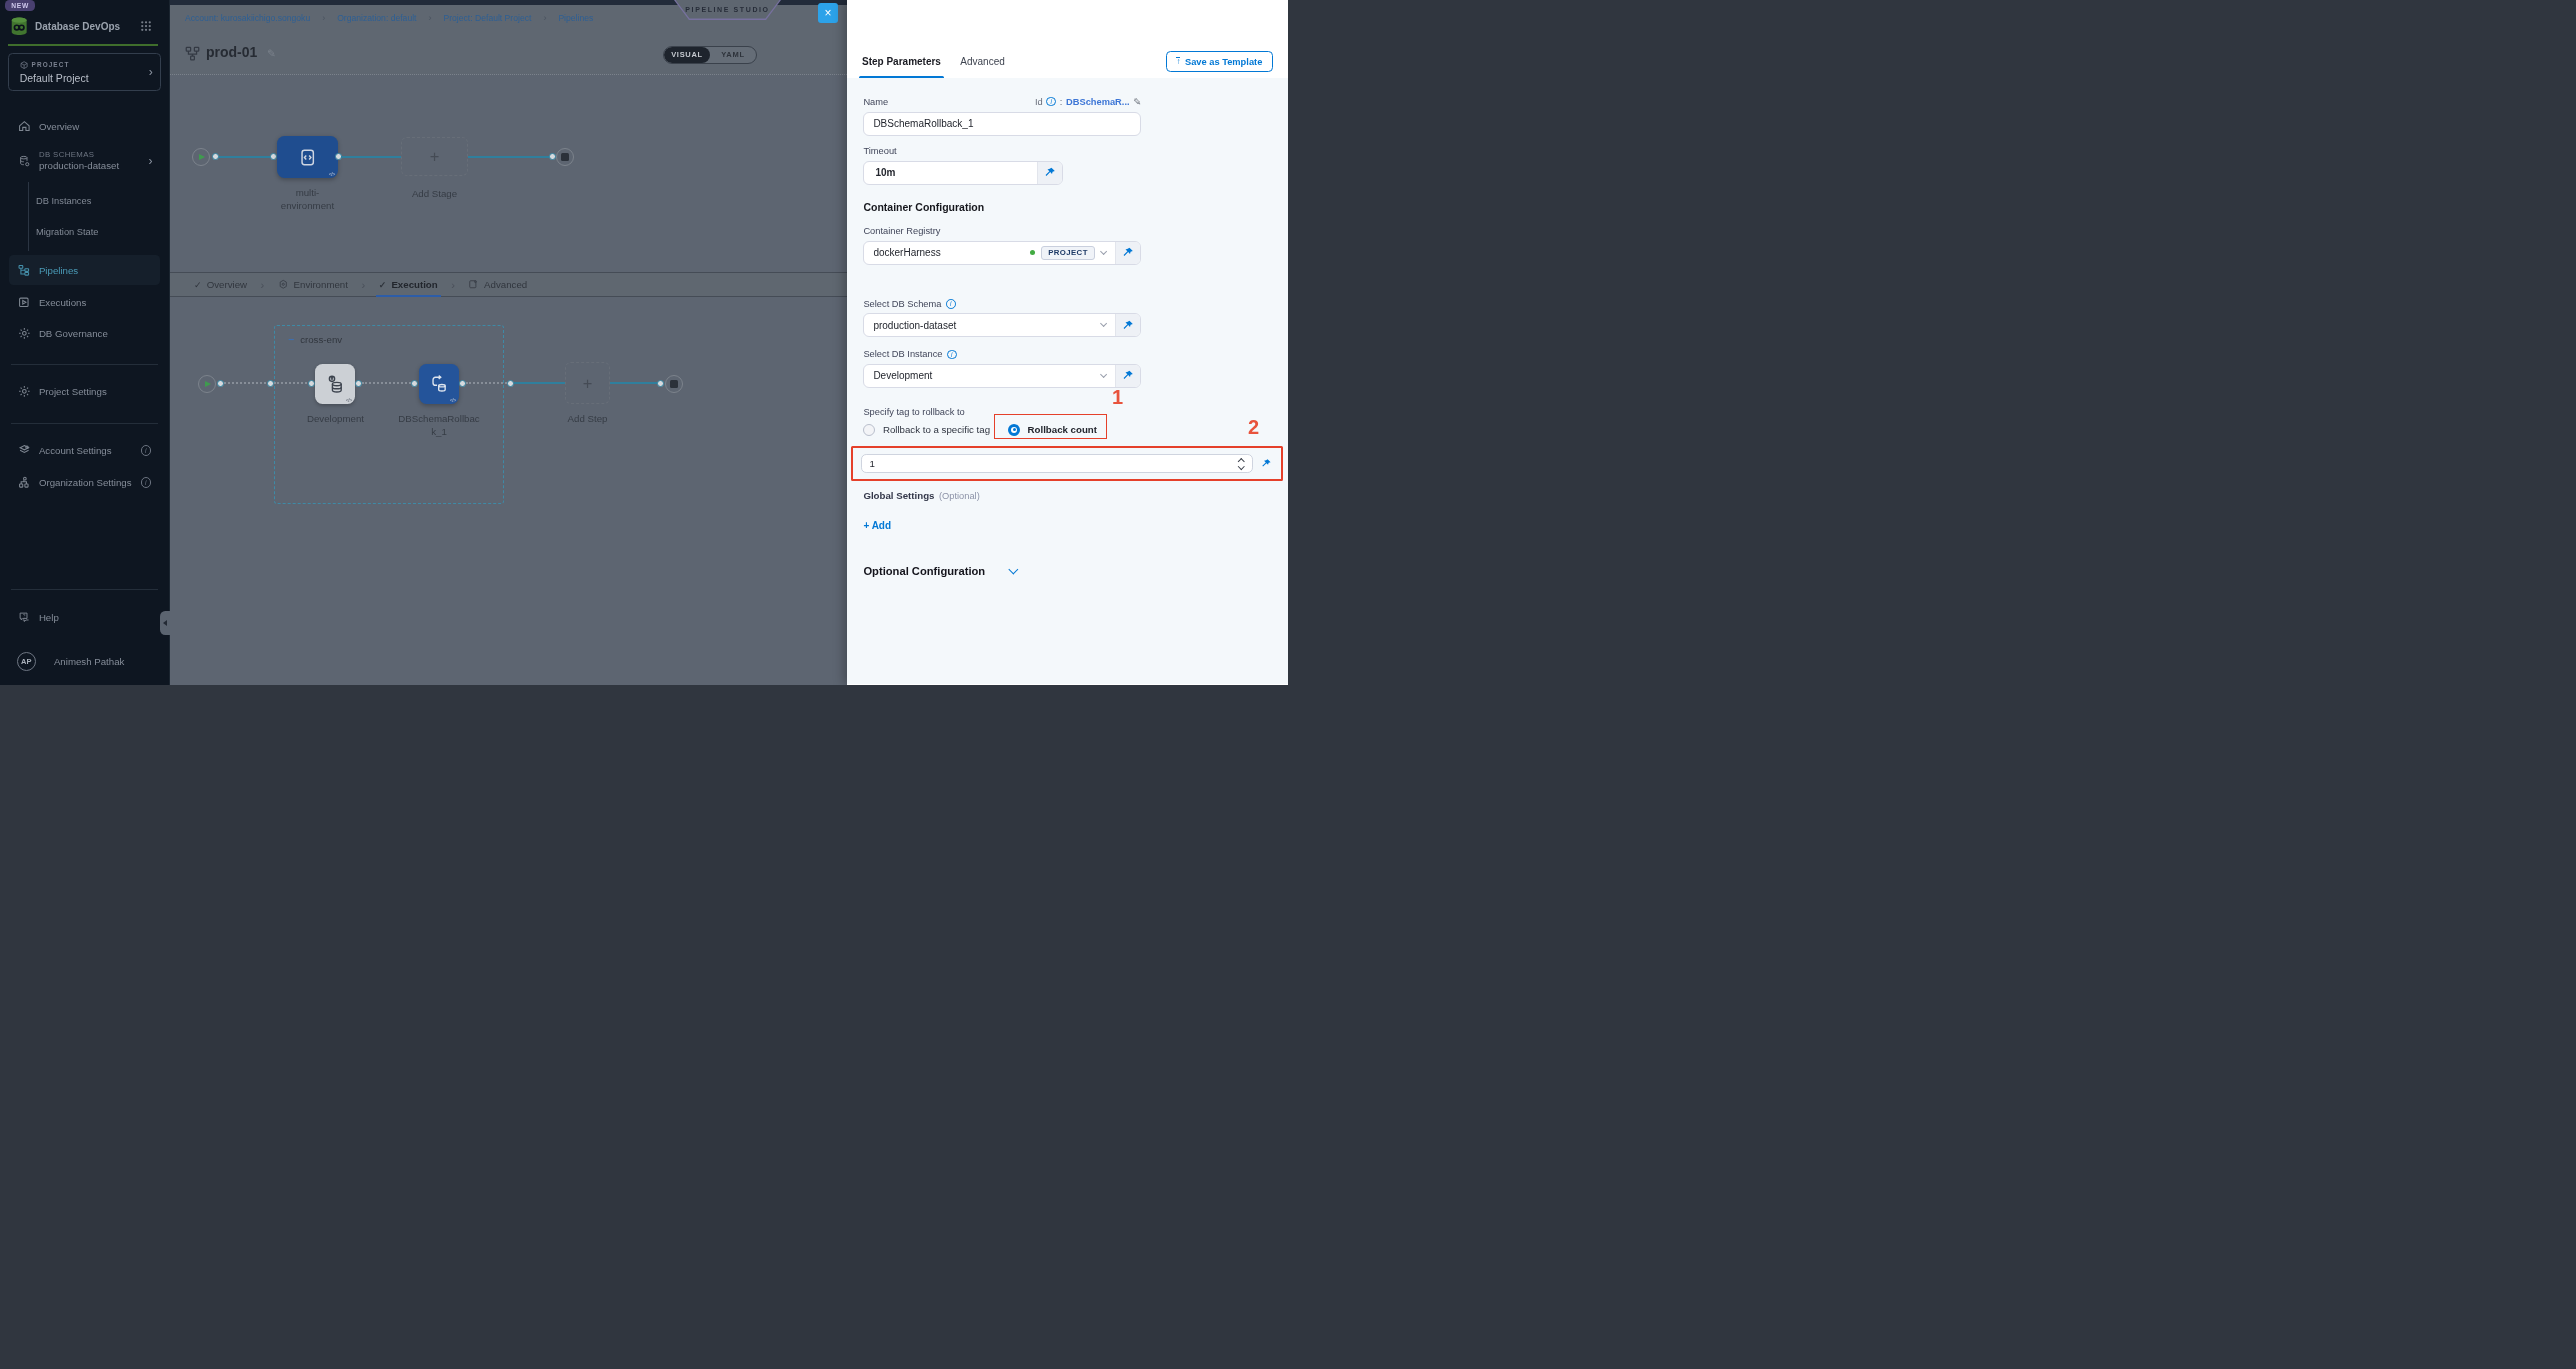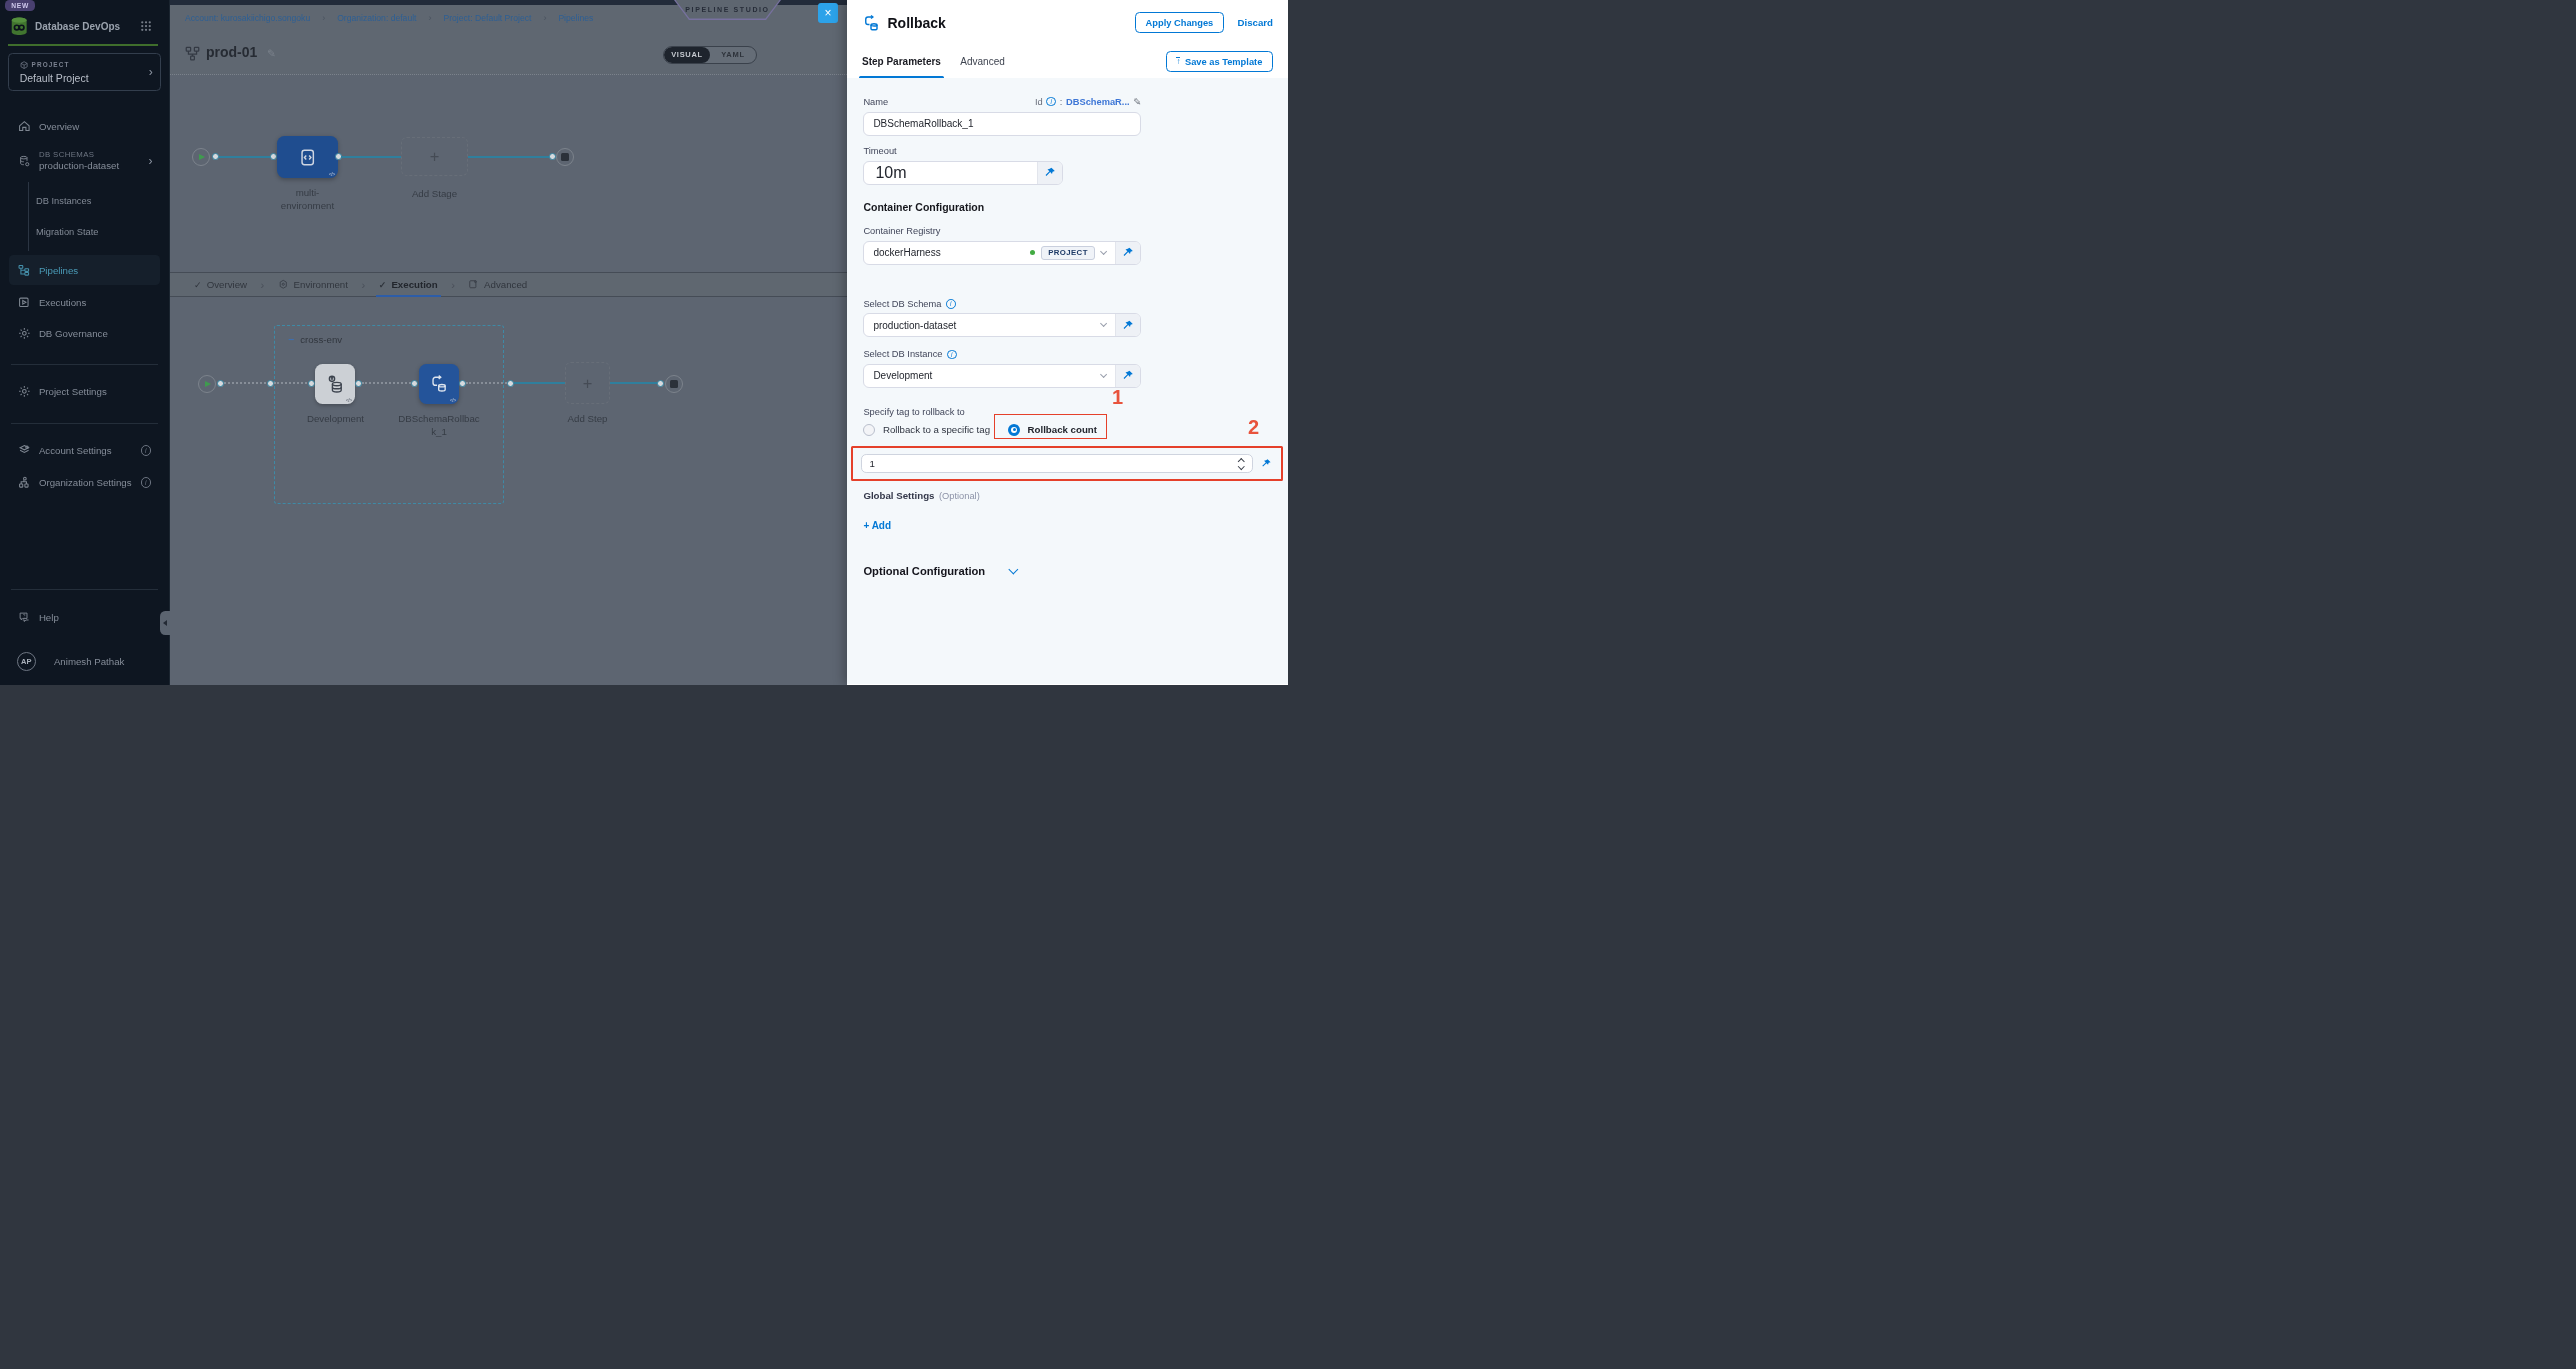--- a/index.html
+++ b/index.html
@@ -427,33 +427,20 @@
           <span class="stop-sq"></span>
         </div>
 
       <div class="node-label" style="left:128px;top:114px;width:75px">Development</div>
       <div class="node-label" style="left:227px;top:114px;width:84px;word-break:break-all">DBSchemaRollback_1</div>
       <div class="node-label" style="left:395px;top:114px;width:45px">Add Step</div>
     </div>
   </main>
 
   <aside id="panel">
-    <div class="p-header">
-      <svg width="18" height="18" viewBox="0 0 24 24" fill="none" stroke="#0278d5" stroke-width="1.9">
-          <path d="M14 4H8a3 3 0 0 0-3 3v4a3 3 0 0 0 3 3h2"></path>
-          <path d="M12 2l2.5 2L12 6"></path>
-          <ellipse cx="16" cy="14.5" rx="4" ry="1.5"></ellipse>
-          <path d="M12 14.5v5c0 .9 1.8 1.6 4 1.6s4-.7 4-1.6v-5"></path>
-        </svg>
-      <span class="p-title">Rollback</span>
-      <div class="p-actions">
-        <button class="btn-outline">Apply Changes</button>
-        <span class="link-btn">Discard</span>
-      </div>
-    </div>
 
     <div class="p-tabs">
       <div class="p-tab p-tab-active">Step Parameters</div>
       <div class="p-tab">Advanced</div>
       <button class="btn-outline">
         <span class="up-ic">↑</span>
         <span>Save as Template</span>
       </button>
     </div>
 
@@ -466,21 +453,21 @@
           <span class="id-grey">:</span>
           <span class="id-val">DBSchemaR...</span>
           <span class="edit-pencil">✎</span>
         </span>
       </div>
       <input class="t-input" value="DBSchemaRollback_1" style="">
 
       <div class="f-label" style="margin-top:10.5px">Timeout</div>
       <div class="in-wrap" style="width:200px">
         <div class="in-white">
-            <input style="border: none; outline: none; width: 100%; font-size: 16px; color: rgb(35, 38, 46);" value="10m">
+            <input style="border: none; outline: none; width: 100%; font-size: 10px; color: rgb(35, 38, 46); font-weight: bold;" value="10m">
           </div>
         <div class="in-addon">
           <svg class="pin-lone" viewBox="0 0 24 24">
               <path d="M15 3l6 6-4 1-1 4-3.2-3.2L6 17.6 4.6 16.2l6.8-6.8L8 6l4-1z" fill="#0278d5"></path>
             </svg>
         </div>
       </div>
 
       <div class="h-bold" style="margin-top:16.4px">Container Configuration</div>
 

